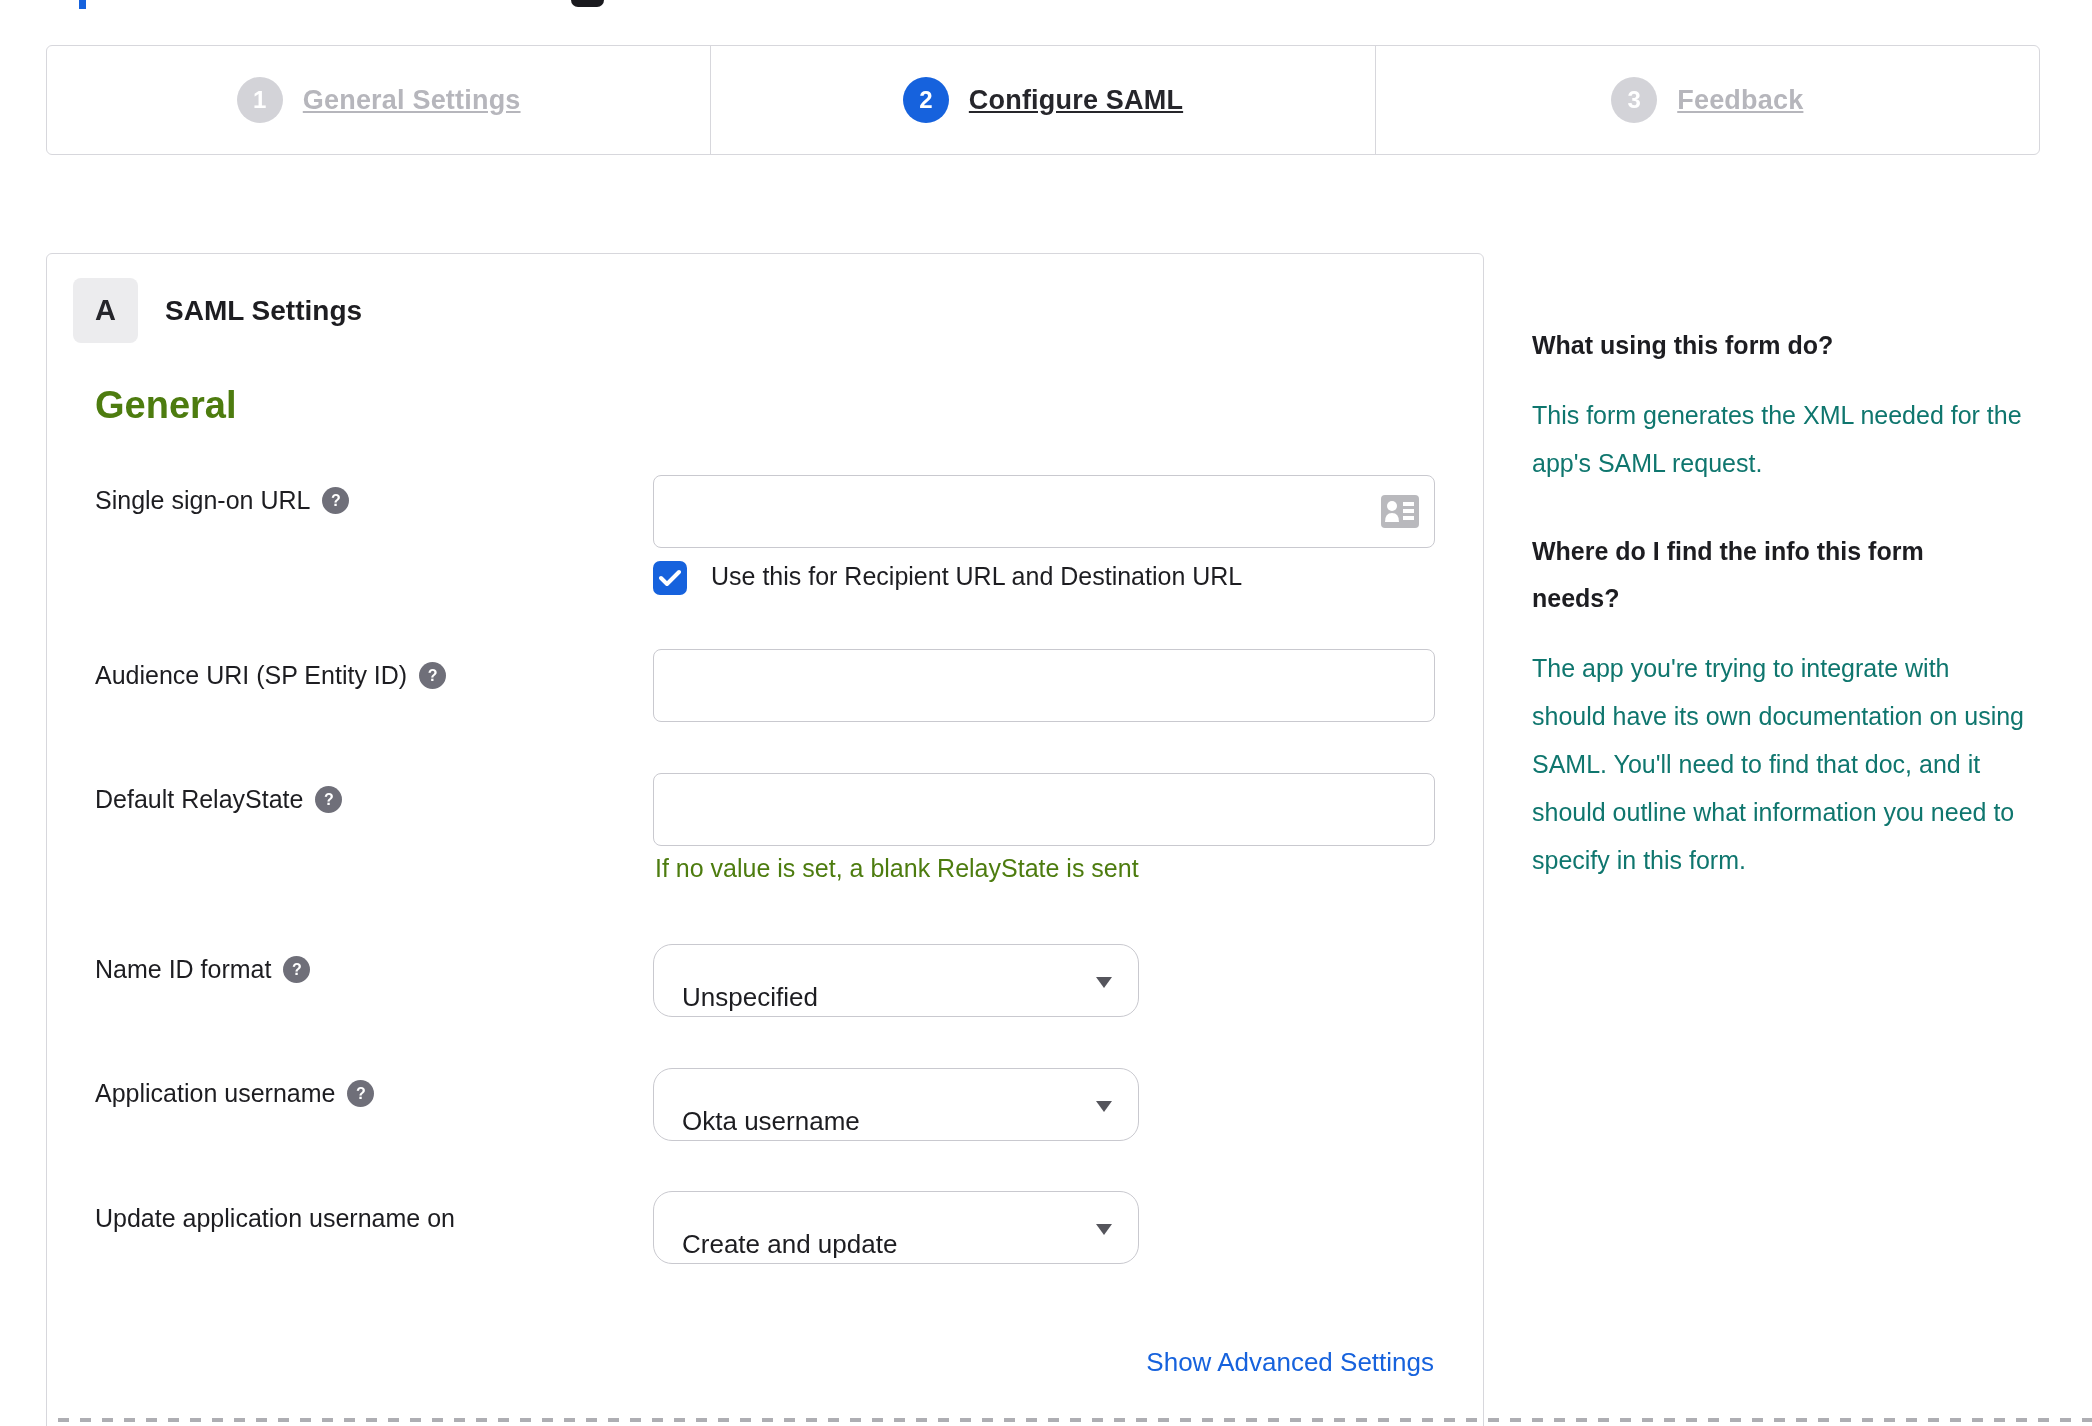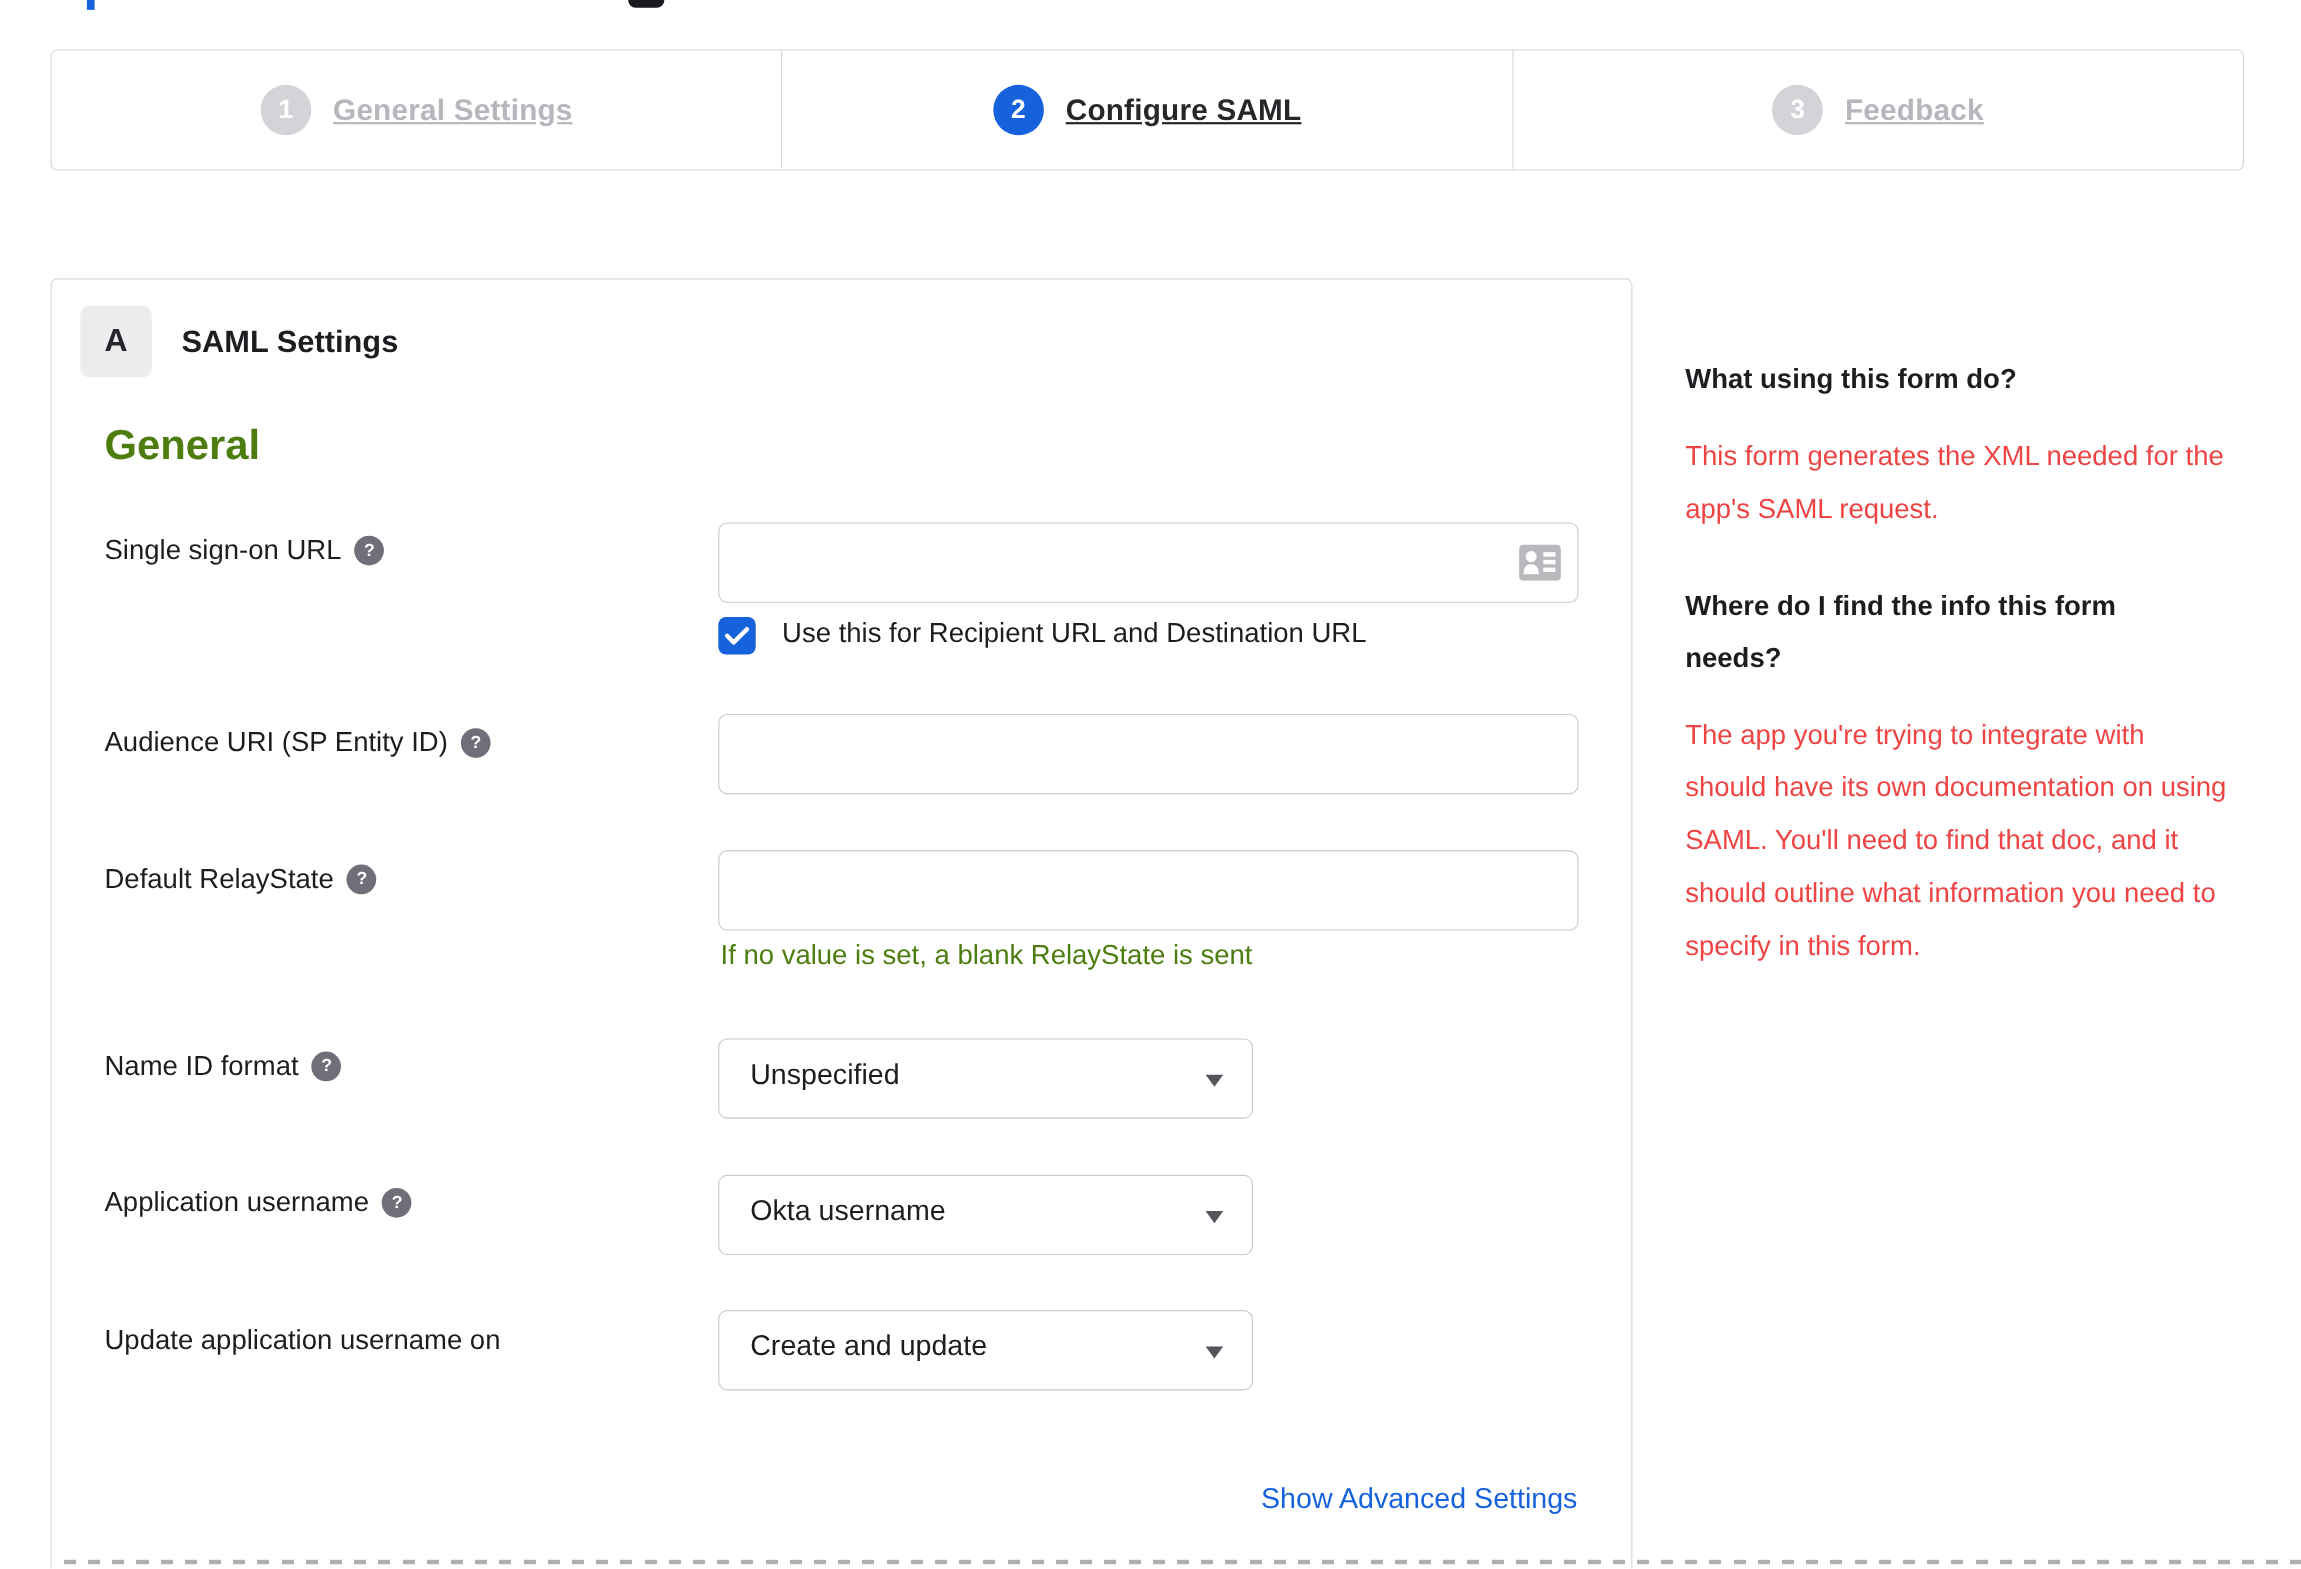--- a/index.html
+++ b/index.html
@@ -44,31 +44,31 @@
   .input-wrap .t-input { position:absolute; left:0; top:0; width:100%; height:100%; }
   .card-icon { position:absolute; right:16px; top:20px; width:38px; height:33px; pointer-events:none; }
 
   .checkbox { position:absolute; left:606px; top:307px; width:34px; height:34px; background:#1662dd;
               border-radius:7px; display:flex; align-items:center; justify-content:center; }
   .cb-label { position:absolute; left:664px; top:308px; font-size:25px; color:#1d1d21; }
 
   .helper { position:absolute; left:608px; font-size:25px; color:#4d7c0f; }
 
   .select { position:absolute; left:606px; width:486px; height:73px; border:1px solid #c9c9cf;
-            border-radius:8px; background:#fff; display:flex; align-items:flex-start; padding:16px 28px;
+            border-radius:19px; background:#fff; display:flex; align-items:flex-end; padding:3px 28px;
             font-size:26px; color:#1d1d21; cursor:default; }
   .caret { position:absolute; right:26px; top:32px; width:0; height:0;
            border-left:8px solid transparent; border-right:8px solid transparent; border-top:11px solid #55555c; }
 
   .adv-link { position:absolute; right:49px; top:1093px; font-size:26px; color:#1662dd; text-decoration:none; }
 
   
   .help-col { position:absolute; left:1532px; width:492px; }
   .help-col .h { font-size:25px; font-weight:bold; color:#1d1d21; line-height:47px; }
-  .help-col .b { font-size:25px; color:#ef4444; line-height:48px; margin-top:22px; }
+  .help-col .b { font-size:25px; color:#0f766e; line-height:48px; margin-top:22px; }
   #help1 { top:322px; }
   #help2 { top:528px; }
 
   
   .dashed-bottom { position:absolute; left:58px; top:1418px; width:2034px; height:4px; z-index:5;
     background:repeating-linear-gradient(90deg,#aeaeb3 0 11px, transparent 11px 22px); }
 </style>
 </head>
 <body>
 

